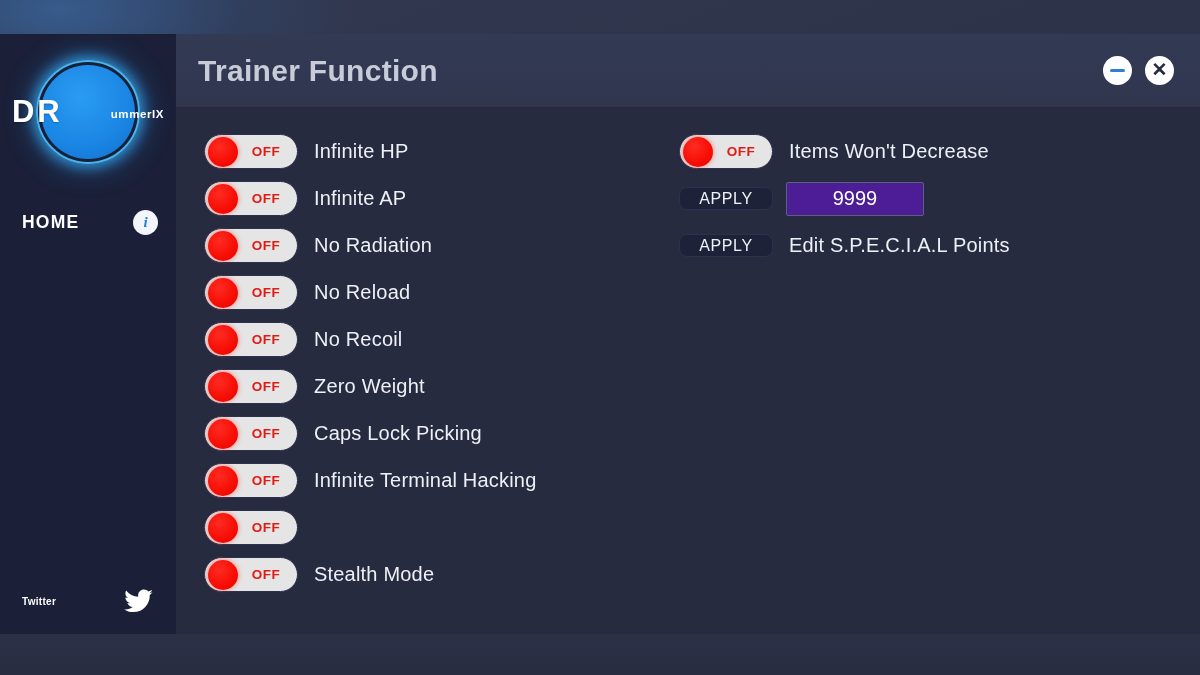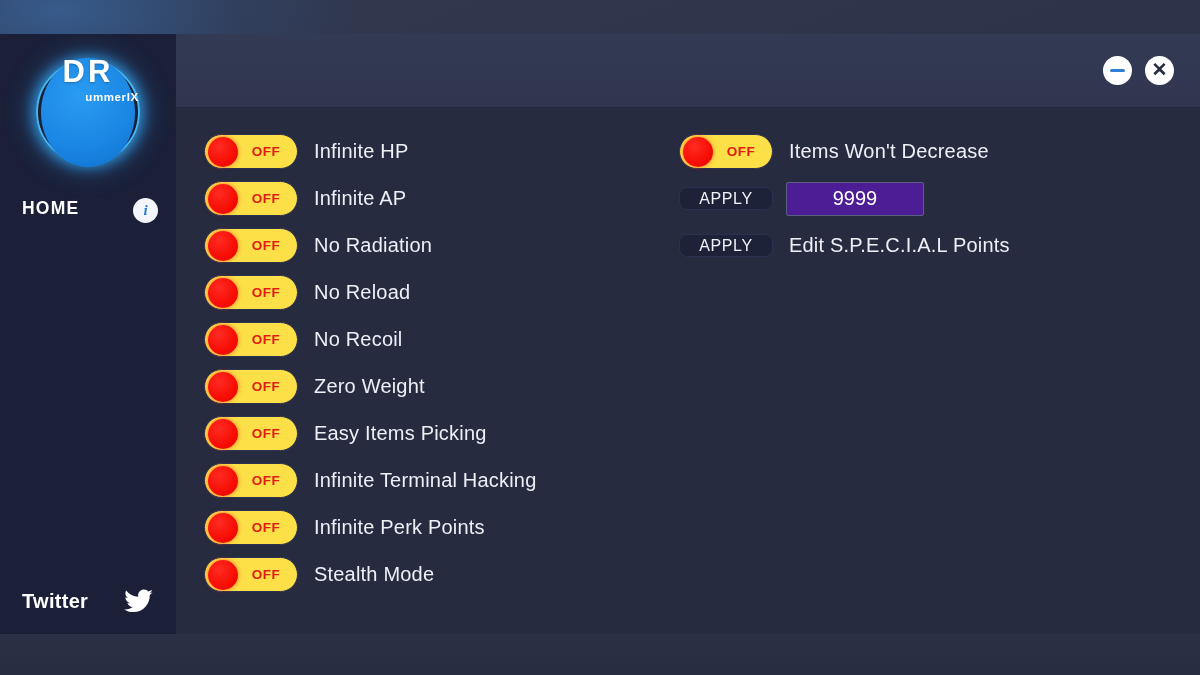--- a/index.html
+++ b/index.html
@@ -42,36 +42,36 @@
   .logo-wrap{
     margin:26px auto 0; width:104px; height:104px; position:relative;
     display:flex; align-items:center; justify-content:center;
   }
   .logo-glow{
     position:absolute; inset:0; border-radius:50%;
     box-shadow:0 0 13px 3px rgba(56,178,255,0.75), 0 0 26px 7px rgba(40,140,230,0.35);
     border:2px solid rgba(70,195,255,0.92);
   }
   .logo-circle{
-    width:94px; height:109px; border-radius:50%;
+    width:94px; height:94px; border-radius:50%;
     background:radial-gradient(circle at 42% 34%, #2a9cf2 0%, #1b86e4 58%, #0f6fcd 100%);
-    display:flex; flex-direction:column; align-items:center; 
+    display:flex; flex-direction:row; align-items:center; justify-content:center;
     position:relative; z-index:2;
   }
   .logo-dr{
     color:#fff; font-weight:bold; font-size:31px; letter-spacing:3px;
     line-height:1; margin-top:-2px; text-shadow:0 1px 2px rgba(0,0,0,.25);
   }
   .logo-sub{
     color:#fff; font-weight:bold; font-size:11.5px; letter-spacing:0.6px;
     line-height:1; margin-top:5px;margin-left:48px;
   }
 
   .nav-item{
-    height:48px; display:flex; align-items:flex-start;
+    height:48px; display:flex; align-items:center;
     padding:0 18px 0 22px; position:relative; cursor:pointer;
   }
   #nav-home{ margin-top:34px; }
   .nav-label{ font-size:17.5px; font-weight:bold; letter-spacing:1.2px; color:#ffffff; flex:1; }
   #nav-function{
     background:#272c45; margin-top:8px;
   }
   #nav-function .nav-label{ color:#2f8ff5; }
   .nav-accent{
     position:absolute; left:0; top:0; width:5px; height:100%;
@@ -87,21 +87,21 @@
   .play-icon{
     width:0; height:0; border-left:19px solid #2f8ff5;
     border-top:12px solid transparent; border-bottom:12px solid transparent;
     margin-left:auto;
   }
 
   .sidebar-footer{
     margin-top:auto; height:60px; display:flex; align-items:center;
     padding:0 22px 6px 22px; cursor:pointer;
   }
-  .tw-label{ color:#fff; font-size:20px; font-weight:bold; letter-spacing:0.3px; }
+  .tw-label{ color:#fff; font-size:10px; font-weight:bold; letter-spacing:0.3px; }
   .tw-bird{ margin-left:auto; width:30px; height:30px; }
 
   
   #main{ flex:1; height:600px; background:#262b40; position:relative; }
 
   #titlebar{
     height:74px; background:linear-gradient(180deg,#333a54 0%,#30364e 100%);
     border-bottom:1px solid #232840;
     display:flex; align-items:center; padding:0 26px 0 22px;
     position:relative;
@@ -121,21 +121,21 @@
   #content{ display:flex; padding:20px 0 0 28px; }
   .col{ display:flex; flex-direction:column; }
   #col-left{ width:450px; }
   #col-right{ width:520px; margin-left:25px; }
 
   .row{
     height:47px; display:flex; align-items:center;
   }
   .toggle{
     width:94px; height:35px; border-radius:18px;
-    background:#fde047; border:1px solid #2b3150;
+    background:#e5e5e5; border:1px solid #2b3150;
     display:flex; align-items:center; cursor:pointer; flex:0 0 94px;
     box-shadow:inset 0 1px 0 rgba(255,255,255,0.035);
   }
   .knob{
     width:30px; height:30px; border-radius:50%;
     background:radial-gradient(circle at 38% 32%, #ff2b22 0%, #f60d04 60%, #e00600 100%);
     margin-left:3px; flex:0 0 30px;
     box-shadow:0 0 5px rgba(255,30,20,0.55);
   }
   .toggle-state{
@@ -191,20 +191,21 @@
           <svg viewBox="0 0 24 24" width="30" height="30" aria-hidden="true">
             <path fill="#ffffff" d="M23 4.9c-.8.4-1.7.6-2.6.8 1-.6 1.7-1.5 2-2.5-.9.5-1.9.9-3 1.1-.9-.9-2.1-1.5-3.4-1.5-2.6 0-4.7 2.1-4.7 4.6 0 .4 0 .7.1 1.1C7.5 8.3 4 6.4 1.7 3.5c-.4.7-.6 1.5-.6 2.3 0 1.6.8 3 2.1 3.8-.8 0-1.5-.2-2.1-.6 0 2.2 1.6 4.1 3.7 4.5-.4.1-.8.2-1.2.2-.3 0-.6 0-.9-.1.6 1.8 2.3 3.1 4.3 3.2-1.6 1.2-3.6 2-5.8 2-.4 0-.8 0-1.1-.1 2.1 1.3 4.5 2.1 7.2 2.1 8.6 0 13.3-7 13.3-13.1v-.6c.9-.7 1.7-1.5 2.4-2.4z"></path>
           </svg>
         </span>
       </div>
     </div>
 
     <div id="main">
 
       <div id="titlebar">
+        <div id="page-title">Trainer Function</div>
         <div class="win-btns">
           <div class="win-btn">
             <span class="min-bar"></span>
           </div>
           <div class="win-btn">
             <span class="close-x">✕</span>
           </div>
         </div>
       </div>
 
@@ -258,37 +259,36 @@
               <span class="toggle-state">OFF</span>
             </div>
             <span class="item-label">Zero Weight</span>
           </div>
 
           <div class="row">
             <div class="toggle">
               <span class="knob"></span>
               <span class="toggle-state">OFF</span>
             </div>
-            <span class="item-label">Easy Items Picking</span>
+            <span class="item-label">Caps Lock Picking</span>
           </div>
 
           <div class="row">
             <div class="toggle">
               <span class="knob"></span>
               <span class="toggle-state">OFF</span>
             </div>
             <span class="item-label">Infinite Terminal Hacking</span>
           </div>
 
           <div class="row">
             <div class="toggle">
               <span class="knob"></span>
               <span class="toggle-state">OFF</span>
             </div>
-            <span class="item-label">Infinite Perk Points</span>
           </div>
 
           <div class="row">
             <div class="toggle">
               <span class="knob"></span>
               <span class="toggle-state">OFF</span>
             </div>
             <span class="item-label">Stealth Mode</span>
           </div>
 

